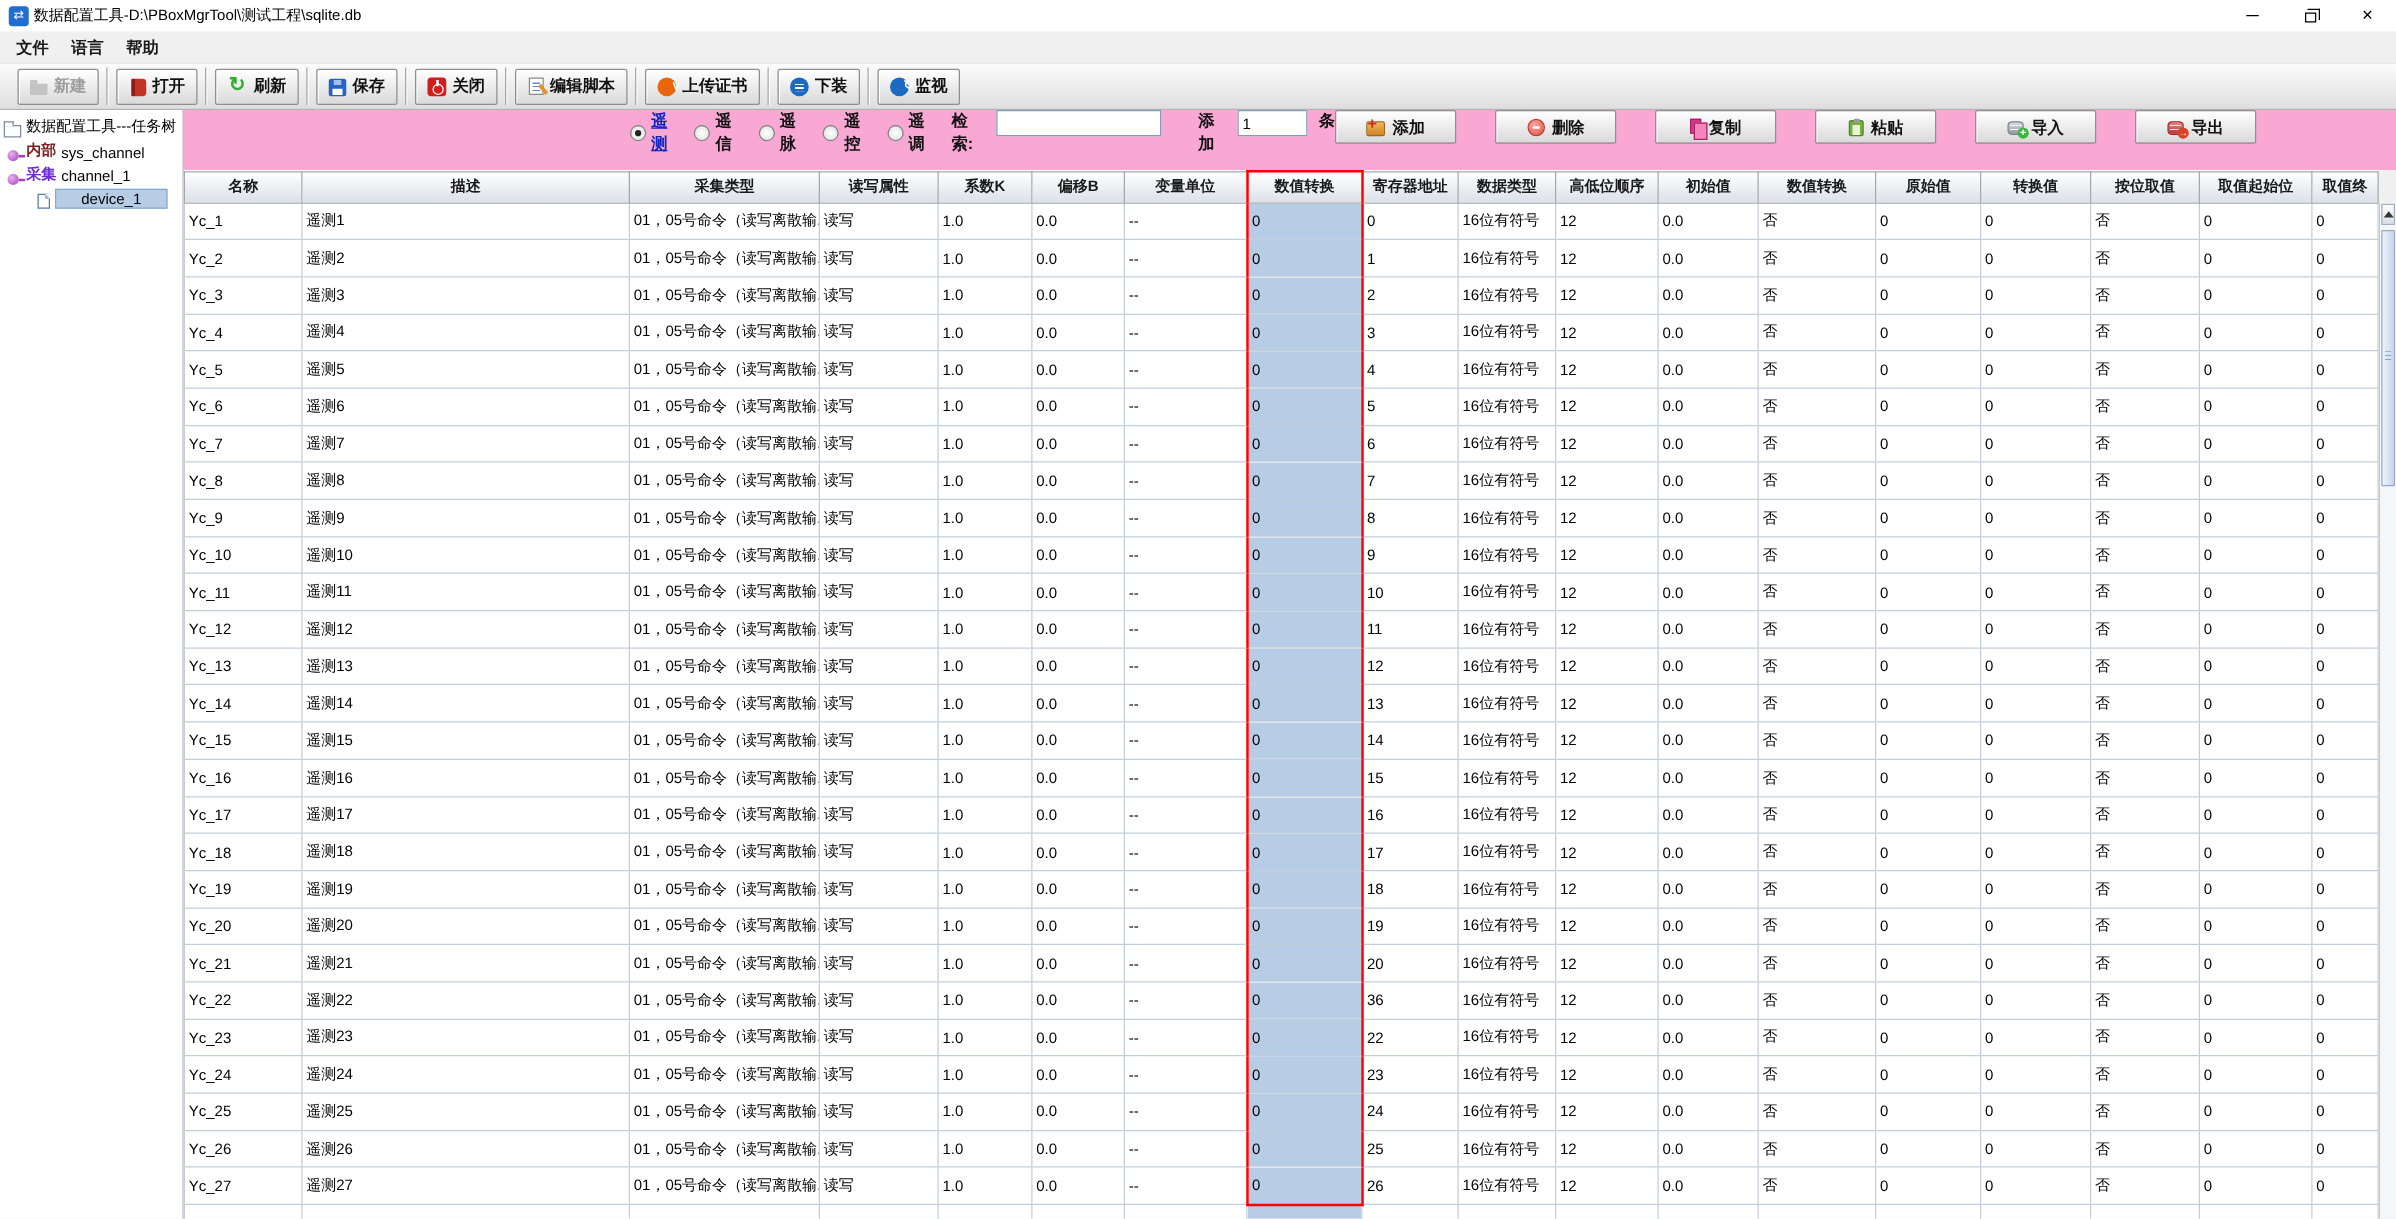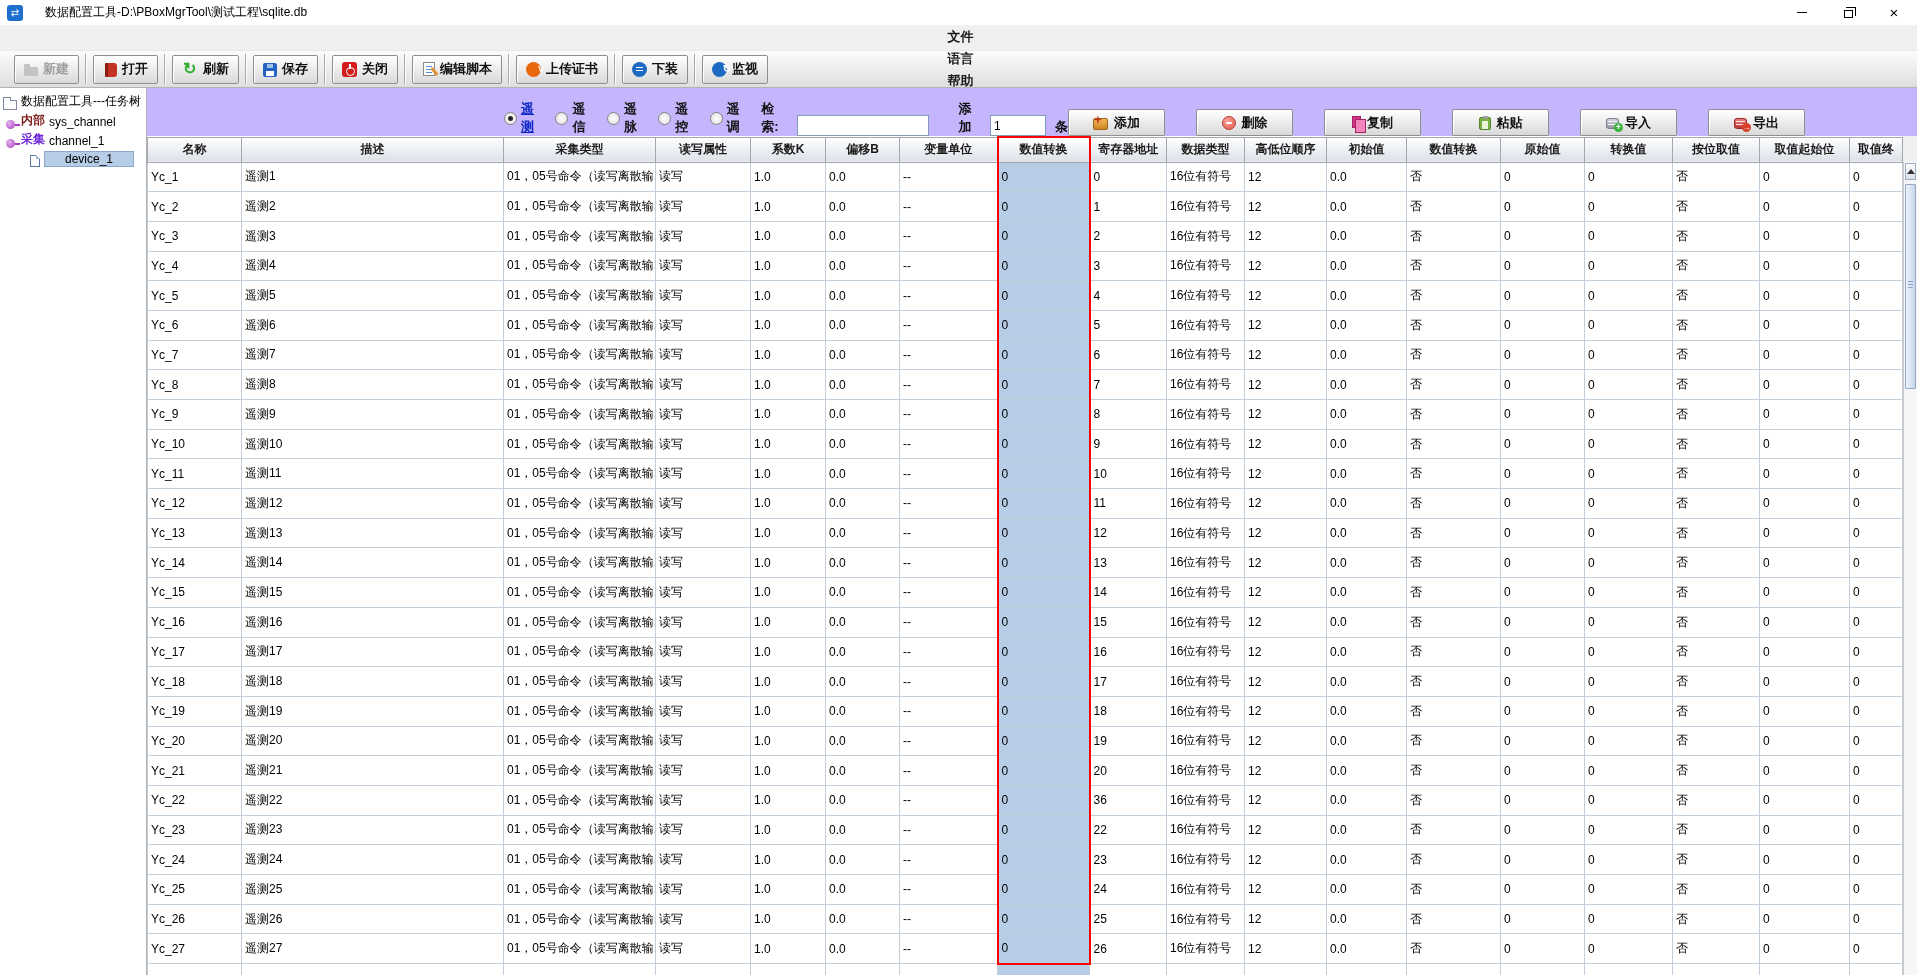--- a/index.html
+++ b/index.html
@@ -3,30 +3,30 @@
 <meta charset="utf-8">
 <style>
   * { margin:0; padding:0; box-sizing:border-box; }
   html,body { width:1917px; height:975px; overflow:hidden;
     font-family:"Liberation Sans","DejaVu Sans",sans-serif; background:#f0f0f0; }
 
   
   .titlebar { height:26px; background:#ffffff; display:flex; align-items:center; border-bottom:1px solid #f2f2f2; }
   .app-icon { width:16px; height:16px; margin-left:7px; border-radius:3px; background:#1f6fd0;
     color:#fff; font-size:10px; line-height:16px; text-align:center; flex:none; }
-  .title-text { font-size:12px; color:#000; margin-left:22px; white-space:nowrap; }
+  .title-text { font-size:12px; color:#000; margin-left:4px; white-space:nowrap; }
   .win-controls { margin-left:auto; display:flex; height:100%; }
   .win-btn { width:46px; height:100%; display:flex; align-items:center; justify-content:center; color:#000; }
   .glyph-min { width:10px; height:1px; background:#000; }
   .glyph-max { width:9px; height:8px; border:1px solid #000; position:relative; background:#fff; margin-top:2px;}
   .glyph-max::before { content:""; position:absolute; left:1px; top:-4px; width:9px; height:8px; border:1px solid #000; border-left:none; border-bottom:none; }
   .glyph-close { font-size:15px; line-height:15px; }
 
   
-  .menubar { height:24px; background:#f0f0f0; display:flex; align-items:center; padding-left:4px;flex-direction:column; }
+  .menubar { height:24px; background:#f0f0f0; display:flex; align-items:center; padding-left:4px; }
   .menu-item { font-size:13px; font-weight:bold; color:#1a1a1a; padding:2px 9px; }
 
   
   .toolbar { height:38px; background:linear-gradient(#fcfcfc,#dedede); border-top:1px solid #e8e8e8;
     border-bottom:1px solid #b3b3b3; display:flex; align-items:center; padding-left:14px; }
   .tb-btn { display:flex; align-items:center; gap:5px; height:29px; padding:0 9px; font-size:13px; font-weight:bold;
     color:#111; background:linear-gradient(#ffffff,#d9d9d9); border:1px solid #8f8f8f; border-radius:2px;
     box-shadow:inset 1px 1px 0 #fff; cursor:default; }
   .tb-btn.disabled { color:#9d9d9d; }
   .tb-sep { width:2px; height:30px; border-left:1px solid #a9a9a9; border-right:1px solid #fdfdfd; margin:0 6px; }
@@ -71,21 +71,21 @@
     margin-right:6px; position:relative; flex:none; }
   .tree-handle::after { content:""; position:absolute; left:9px; top:3.5px; width:5px; height:2px; background:#a83bbf; }
   .tree-tag { font-weight:bold; margin-right:4px; }
   .doc-icon { width:10px; height:12px; background:#fff; border:1px solid #5b79a8; position:relative; margin-right:4px; flex:none; }
   .doc-icon::before { content:""; position:absolute; right:-1px; top:-1px; border-style:solid; border-width:0 4px 4px 0; border-color:#fff #fff #9ab0cc transparent; }
   .leaf-label { background:#b7cde6; border:1px solid #89a9cc; padding:0 20px; }
 
   .content { flex:1; display:flex; flex-direction:column; }
 
   
-  .filterbar { height:48px; display:flex; align-items:flex-end; background:#c4b5fd; padding-left:357px; font-size:13px; }
+  .filterbar { height:48px; display:flex; align-items:flex-start; background:#f9a8d4; padding-left:357px; font-size:13px; }
   .radios { display:flex; align-items:center; }
   .radio-item { display:flex; align-items:center; margin-right:14px; }
   .radio { width:13px; height:13px; border-radius:50%; border:1px solid #848484; background:radial-gradient(#ffffff,#dcdcdc);
     margin-right:4px; position:relative; flex:none; }
   .radio.on::before { content:""; position:absolute; left:3px; top:3px; width:5px; height:5px; border-radius:50%; background:#222; }
   .radio-label { font-weight:bold; color:#111; }
   .radio-label.sel { color:#0b24c4; text-decoration:underline; }
   .flabel { font-weight:bold; color:#111; }
   .search-input { width:132px; height:21px; border:1px solid #7f9db9; background:#fff; margin-left:8px; font-size:12px; padding:0 3px; }
   .add-label { margin-left:30px; }

